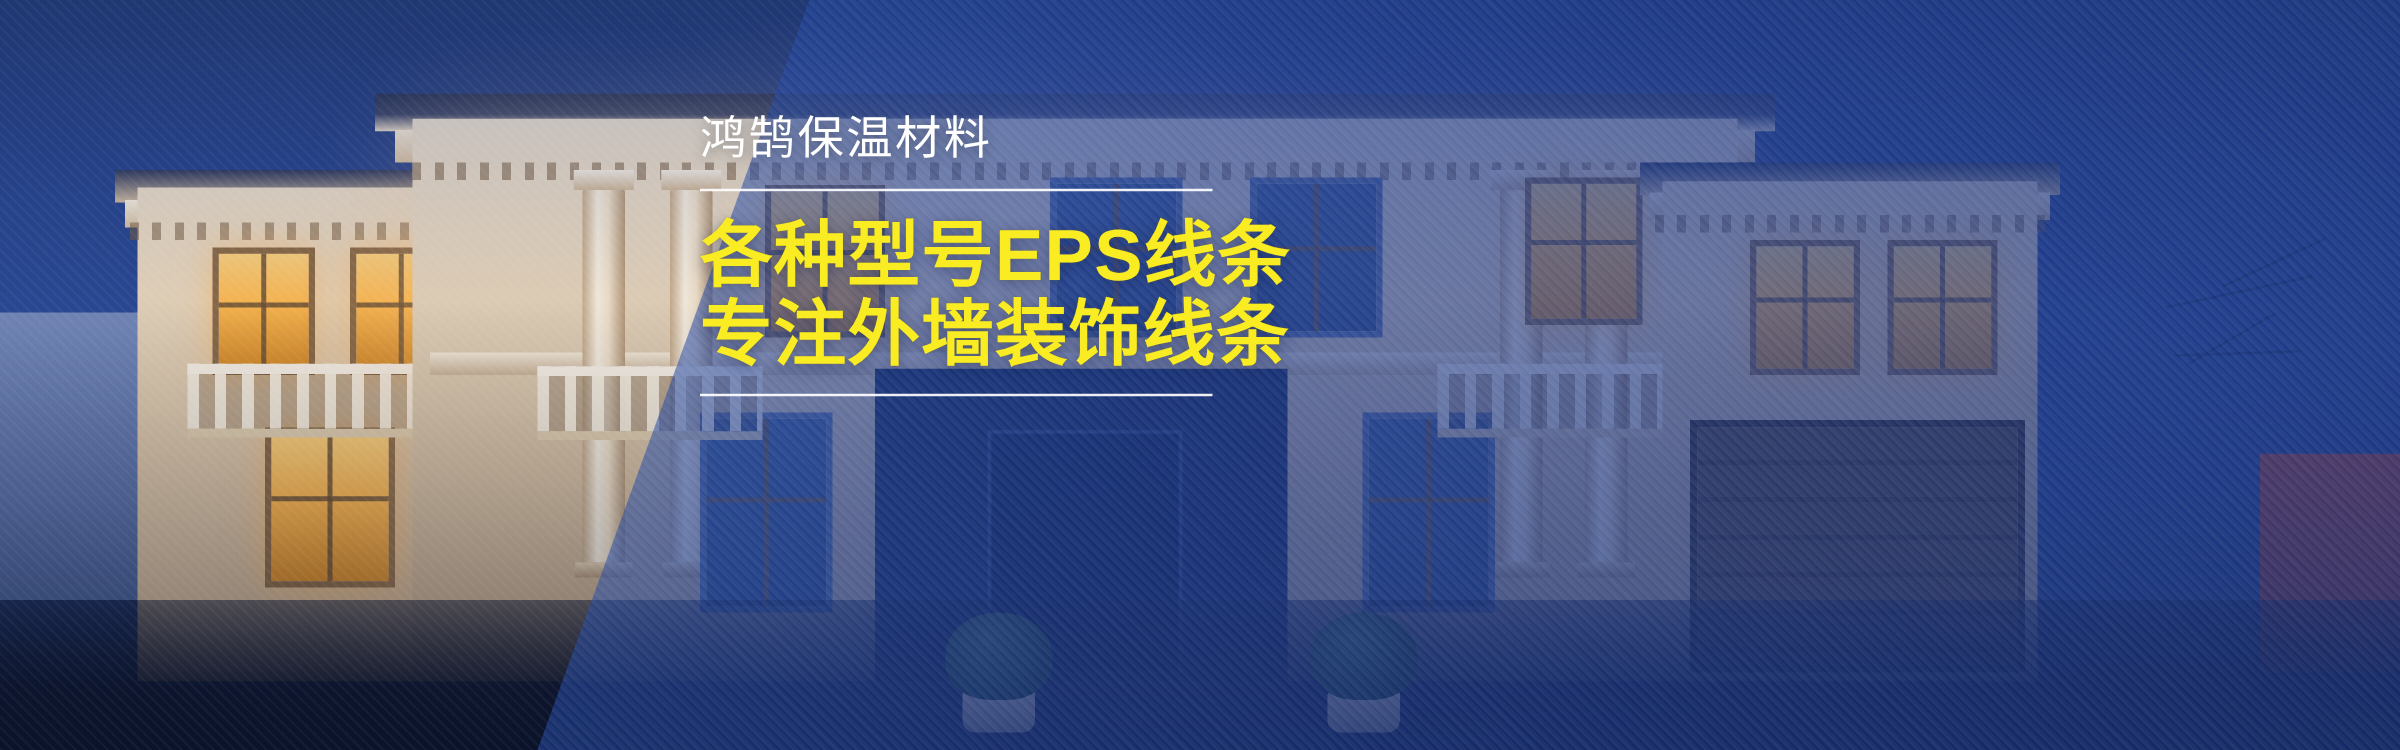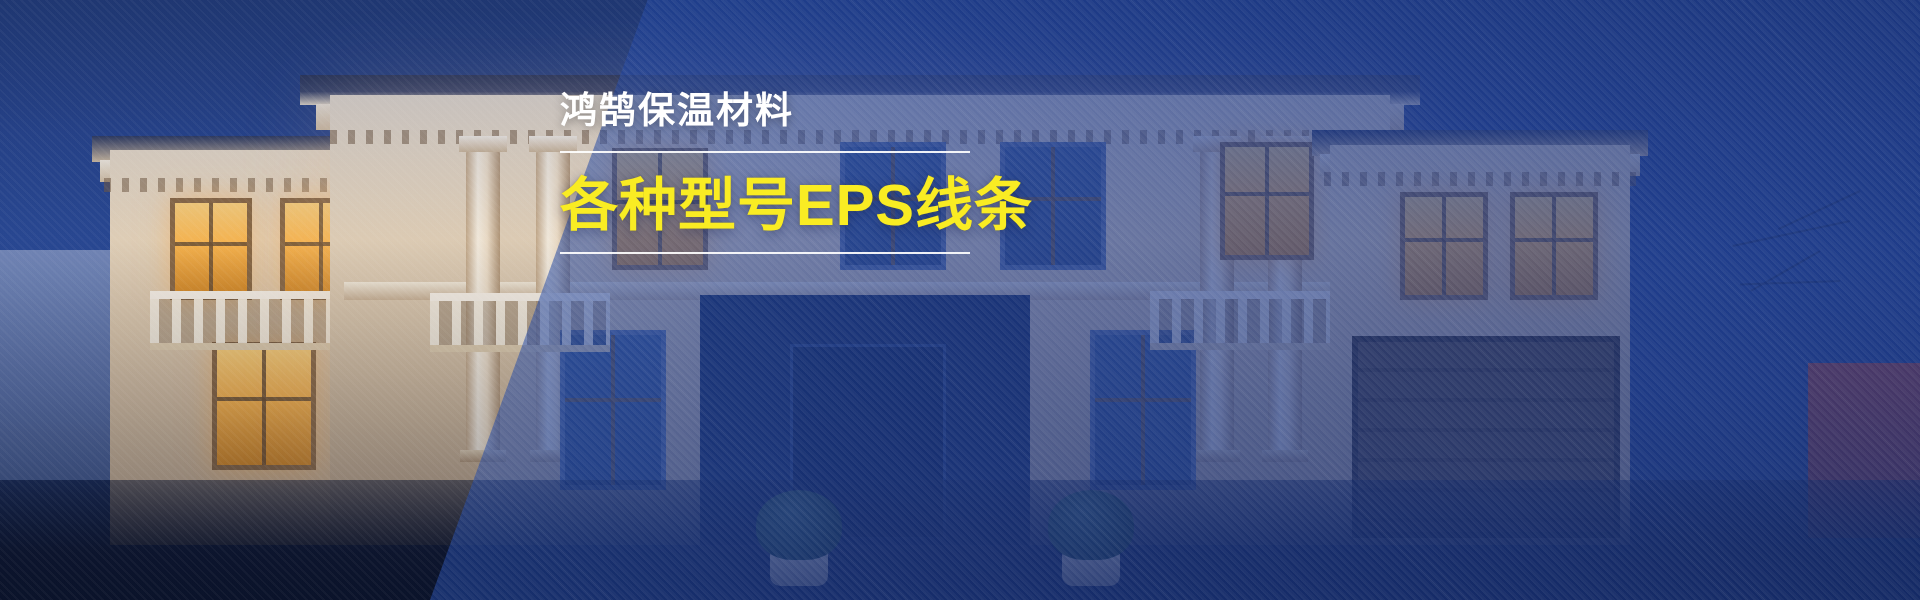--- a/index.html
+++ b/index.html
@@ -305,21 +305,21 @@
     left: 560px;
     top: 92px;
     width: 470px;
   }
 
   .brand-title {
     color: #ffffff;
     font-size: 37px;
     line-height: 1;
     letter-spacing: 2px;
-    font-weight: 700;
+    font-weight: 400;
     text-shadow: 0 2px 10px rgba(0,0,0,0.35);
     white-space: nowrap;
   }
 
   .rule {
     height: 2px;
     background: rgba(255,255,255,0.92);
     margin: 22px 0 0 0;
     width: 410px;
   }
@@ -459,18 +459,19 @@
   <div class="overlay-hatch"></div>
   <div class="global-hatch"></div>
 
   <div class="content">
     <div class="brand-title">鸿鹄保温材料</div>
 
     <div class="rule"></div>
 
     <div class="headline line1">各种型号EPS线条</div>
 
+    <div class="headline line2">专注外墙装饰线条</div>
 
     <div class="rule rule-bottom"></div>
 
   </div>
 
 </div>
 
 </body></html>

